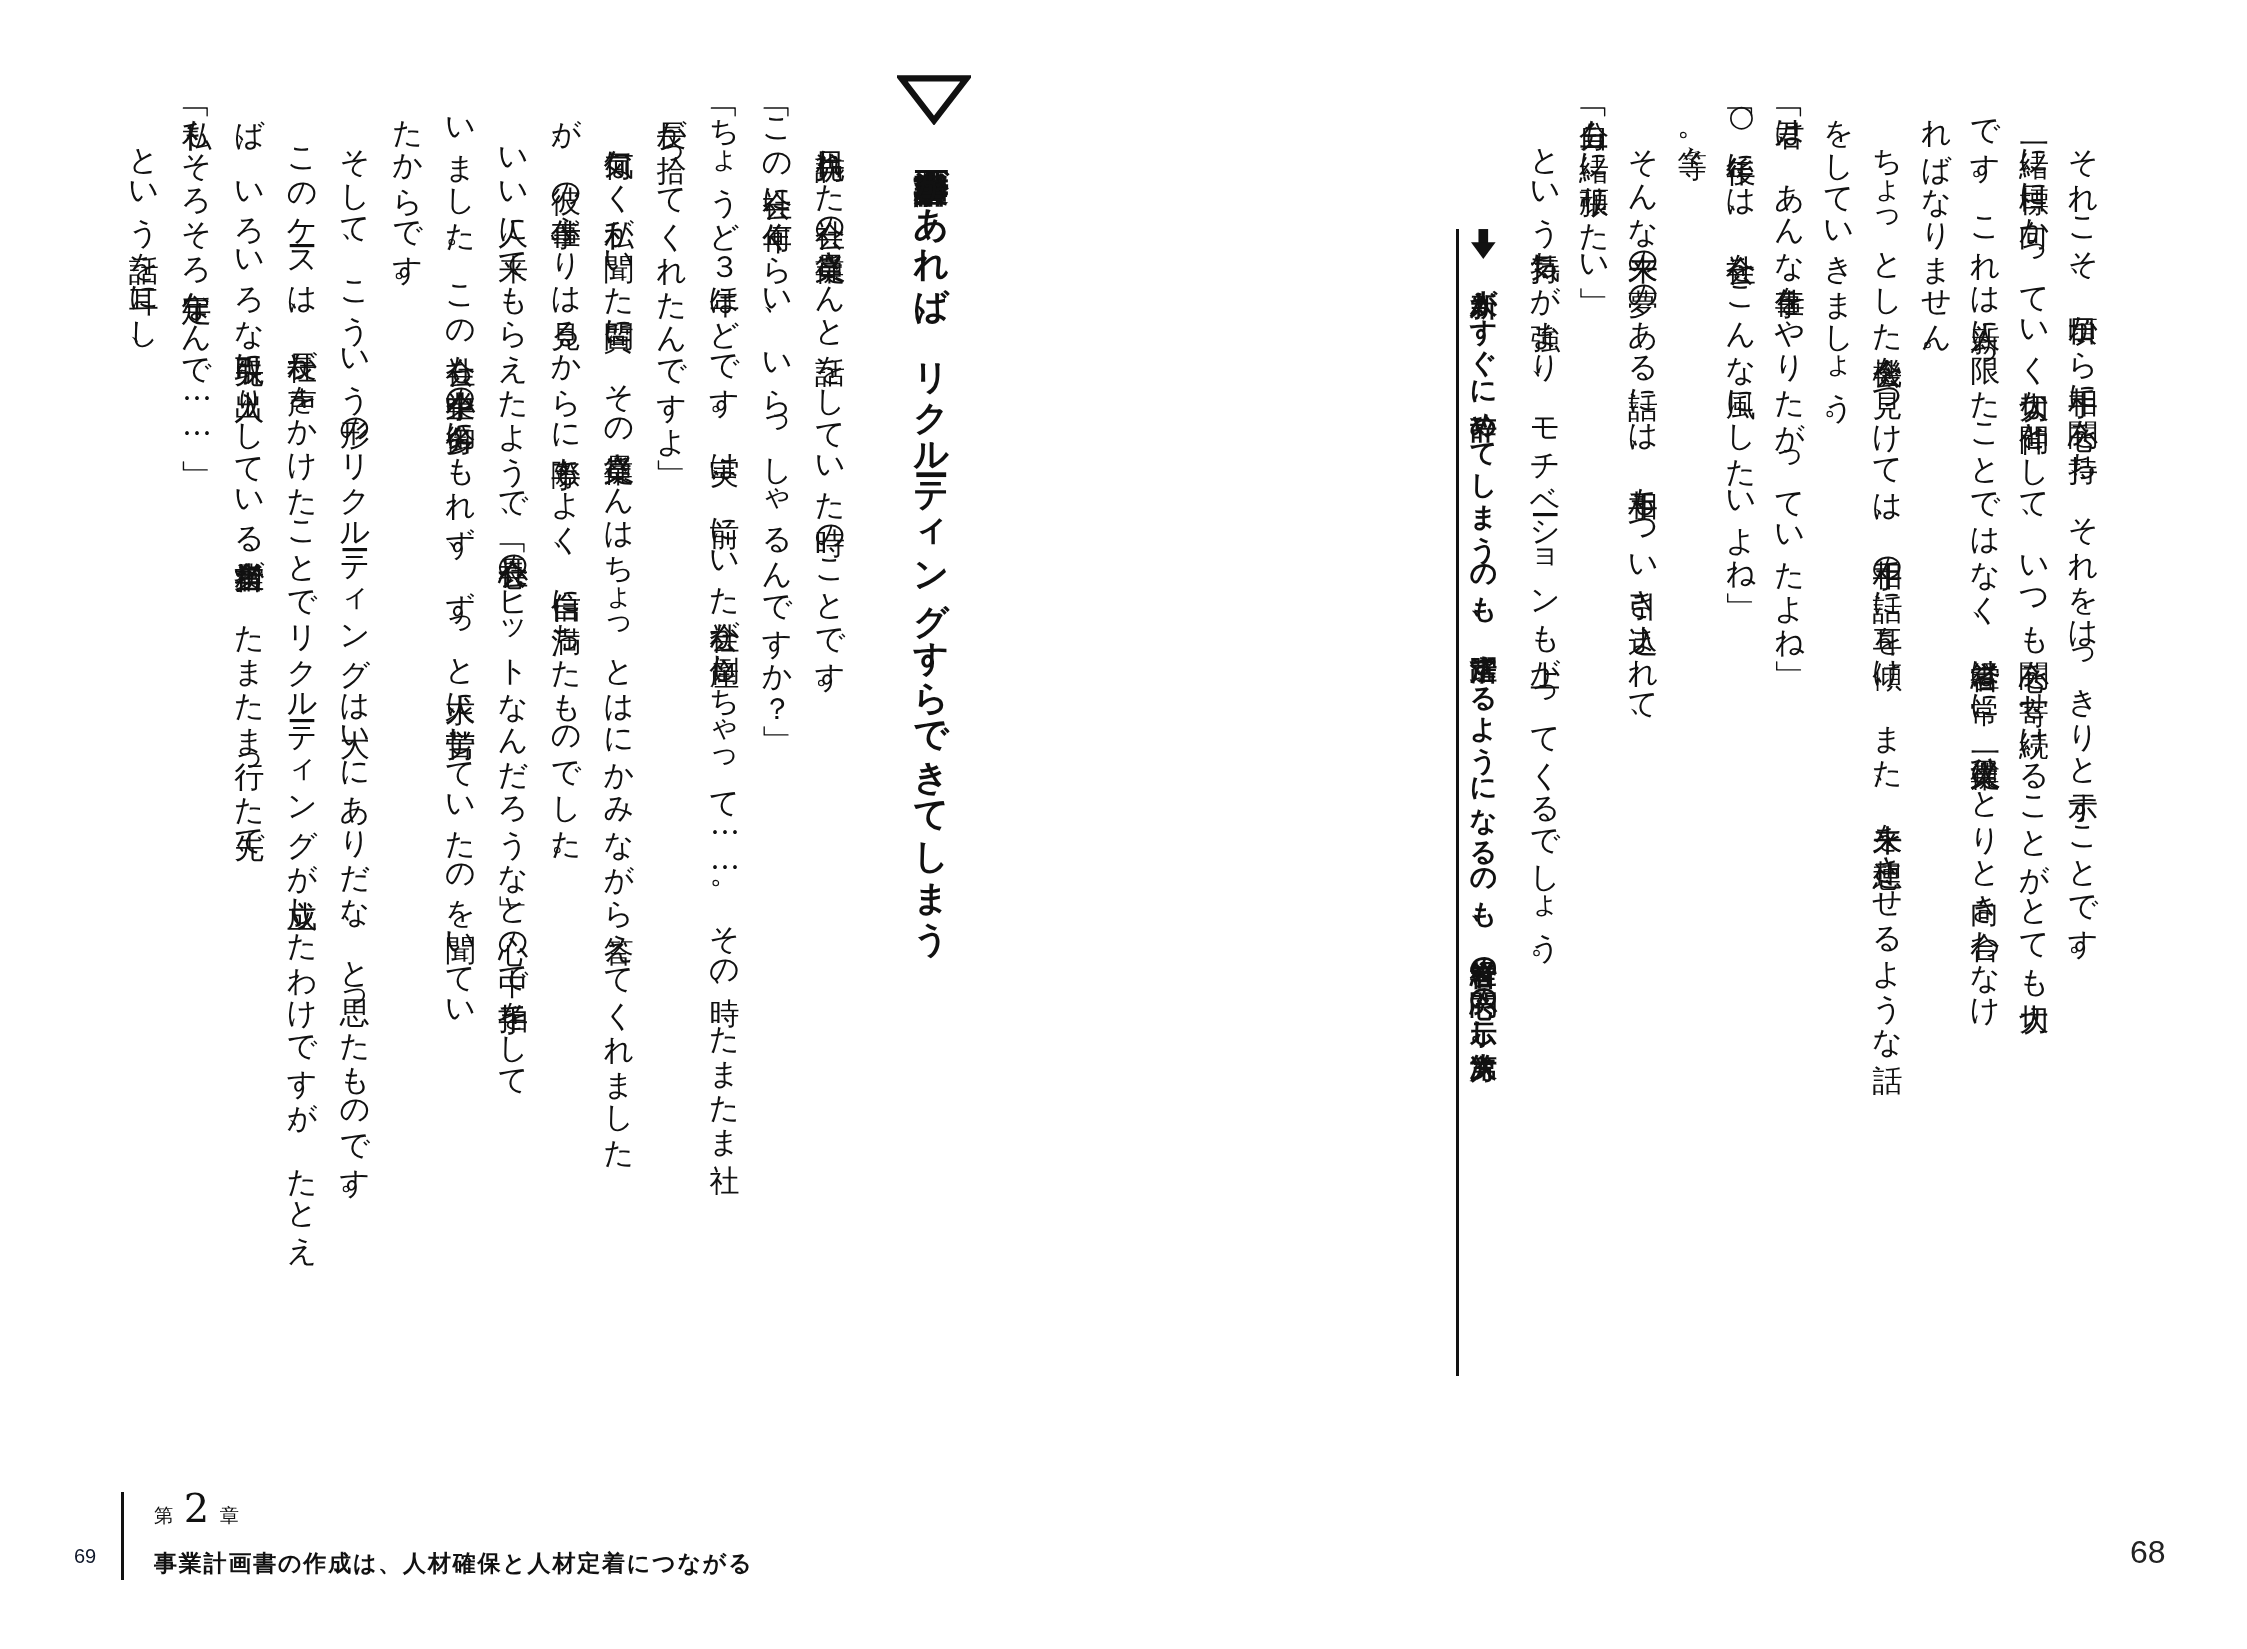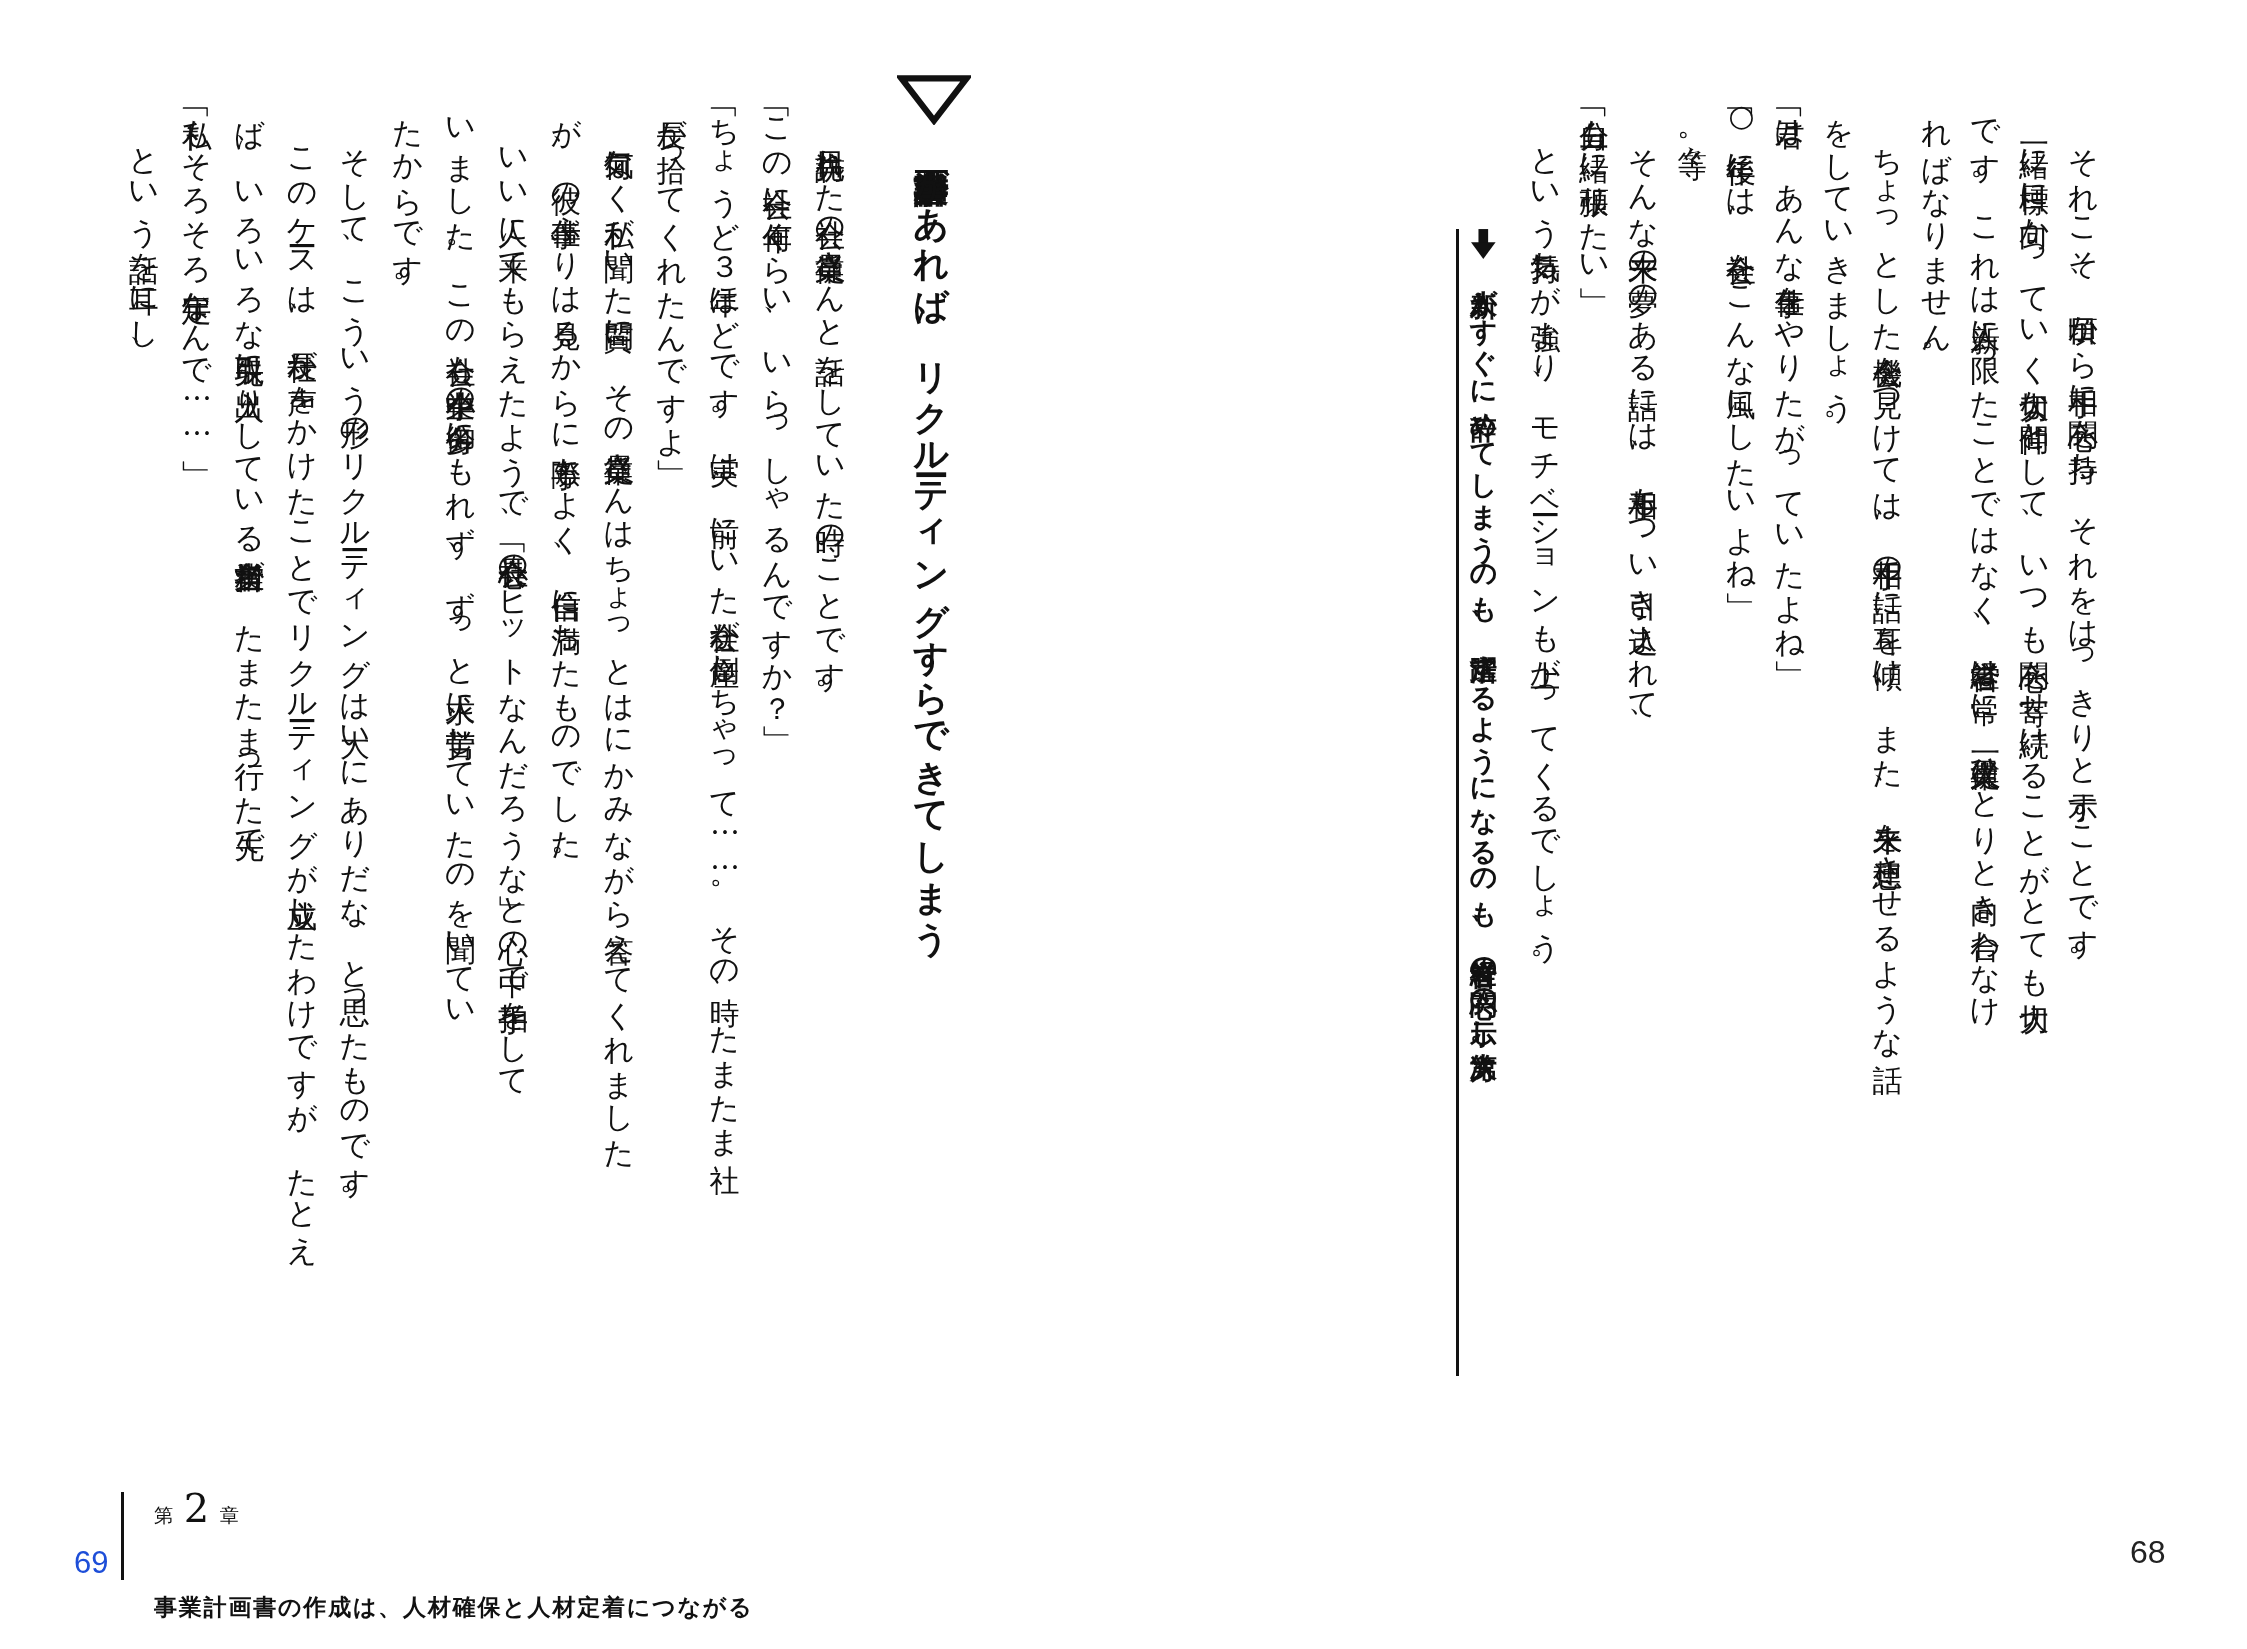--- a/index.html
+++ b/index.html
@@ -47,32 +47,32 @@
   #section-heading .hline{
     margin:0;white-space:nowrap;
     font-family:"DejaVu Sans","Liberation Sans",sans-serif;
     font-weight:700;font-size:35px;line-height:1.15;color:#111;
   }
 
   
   #footer-left-pagenum{
     position:absolute;left:74px;top:1545px;
     font-family:"Liberation Sans","DejaVu Sans",sans-serif;
-    font-size:31px;color:#1d4ed8;
+    font-size:20px;color:#0f172a;
   }
   #footer-rule{position:absolute;left:121px;top:1492px;width:2.6px;height:88px;background:#111;}
   #chapter-label{
     position:absolute;left:154px;top:1485px;
     display:flex;align-items:baseline;gap:10.5px;
     font-family:"DejaVu Serif","Liberation Serif",serif;color:#111;
   }
   #chapter-label .small{font-size:19.3px;}
   #chapter-label .big{font-size:40px;}
   #chapter-title{
-    position:absolute;left:154px;top:1592px;
+    position:absolute;left:154px;top:1548px;
     font-family:"DejaVu Sans","Liberation Sans",sans-serif;
     font-weight:700;font-size:23px;letter-spacing:1.8px;color:#111;white-space:nowrap;
   }
 
   
   #footer-right-pagenum{
     position:absolute;left:2130px;top:1534px;
     font-family:"Liberation Sans","DejaVu Sans",sans-serif;
     font-size:32px;color:#222;
   }

